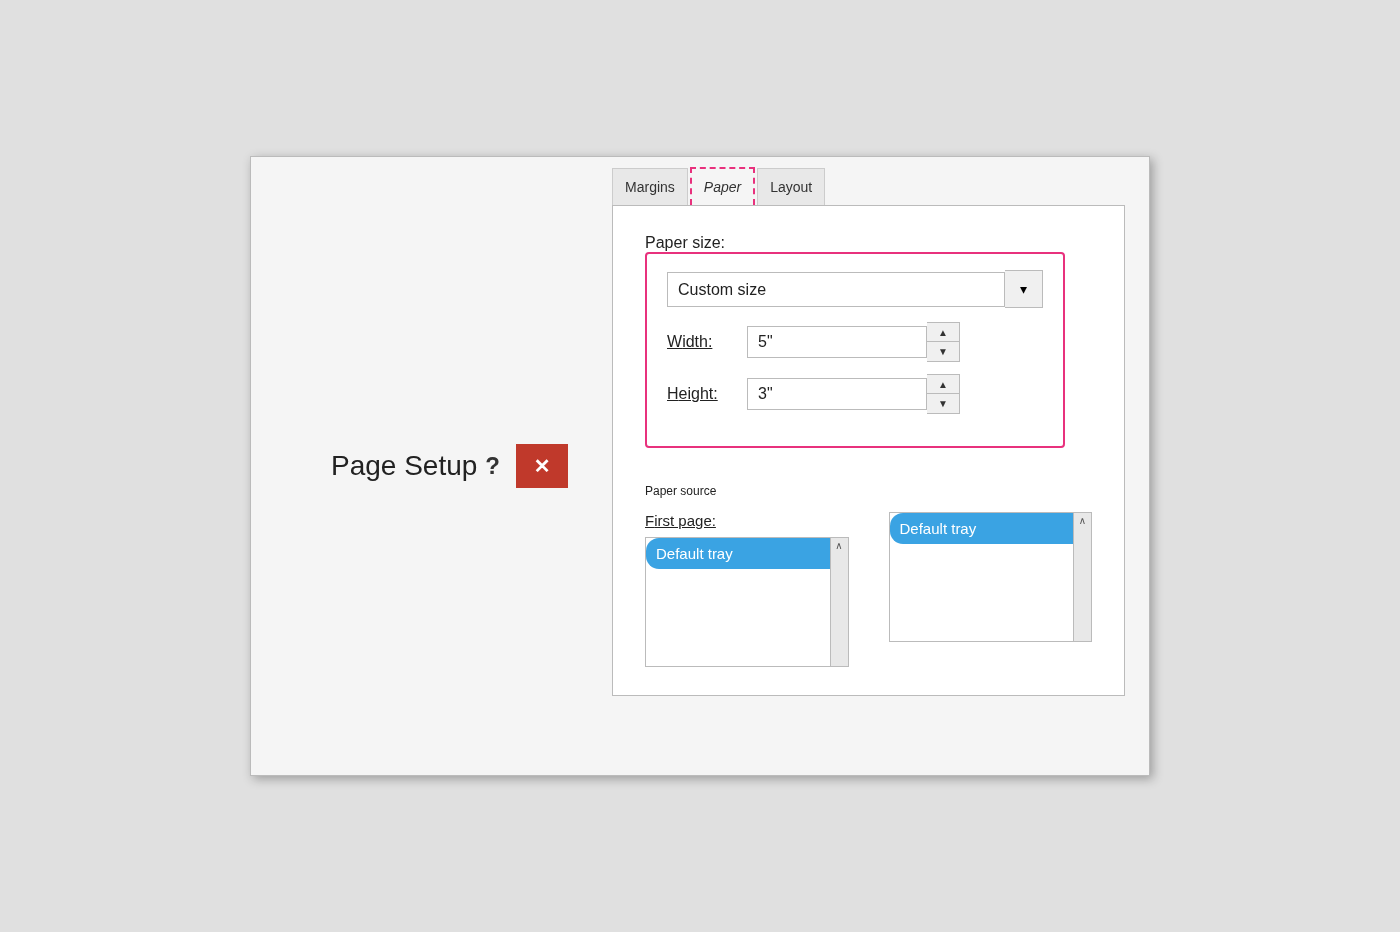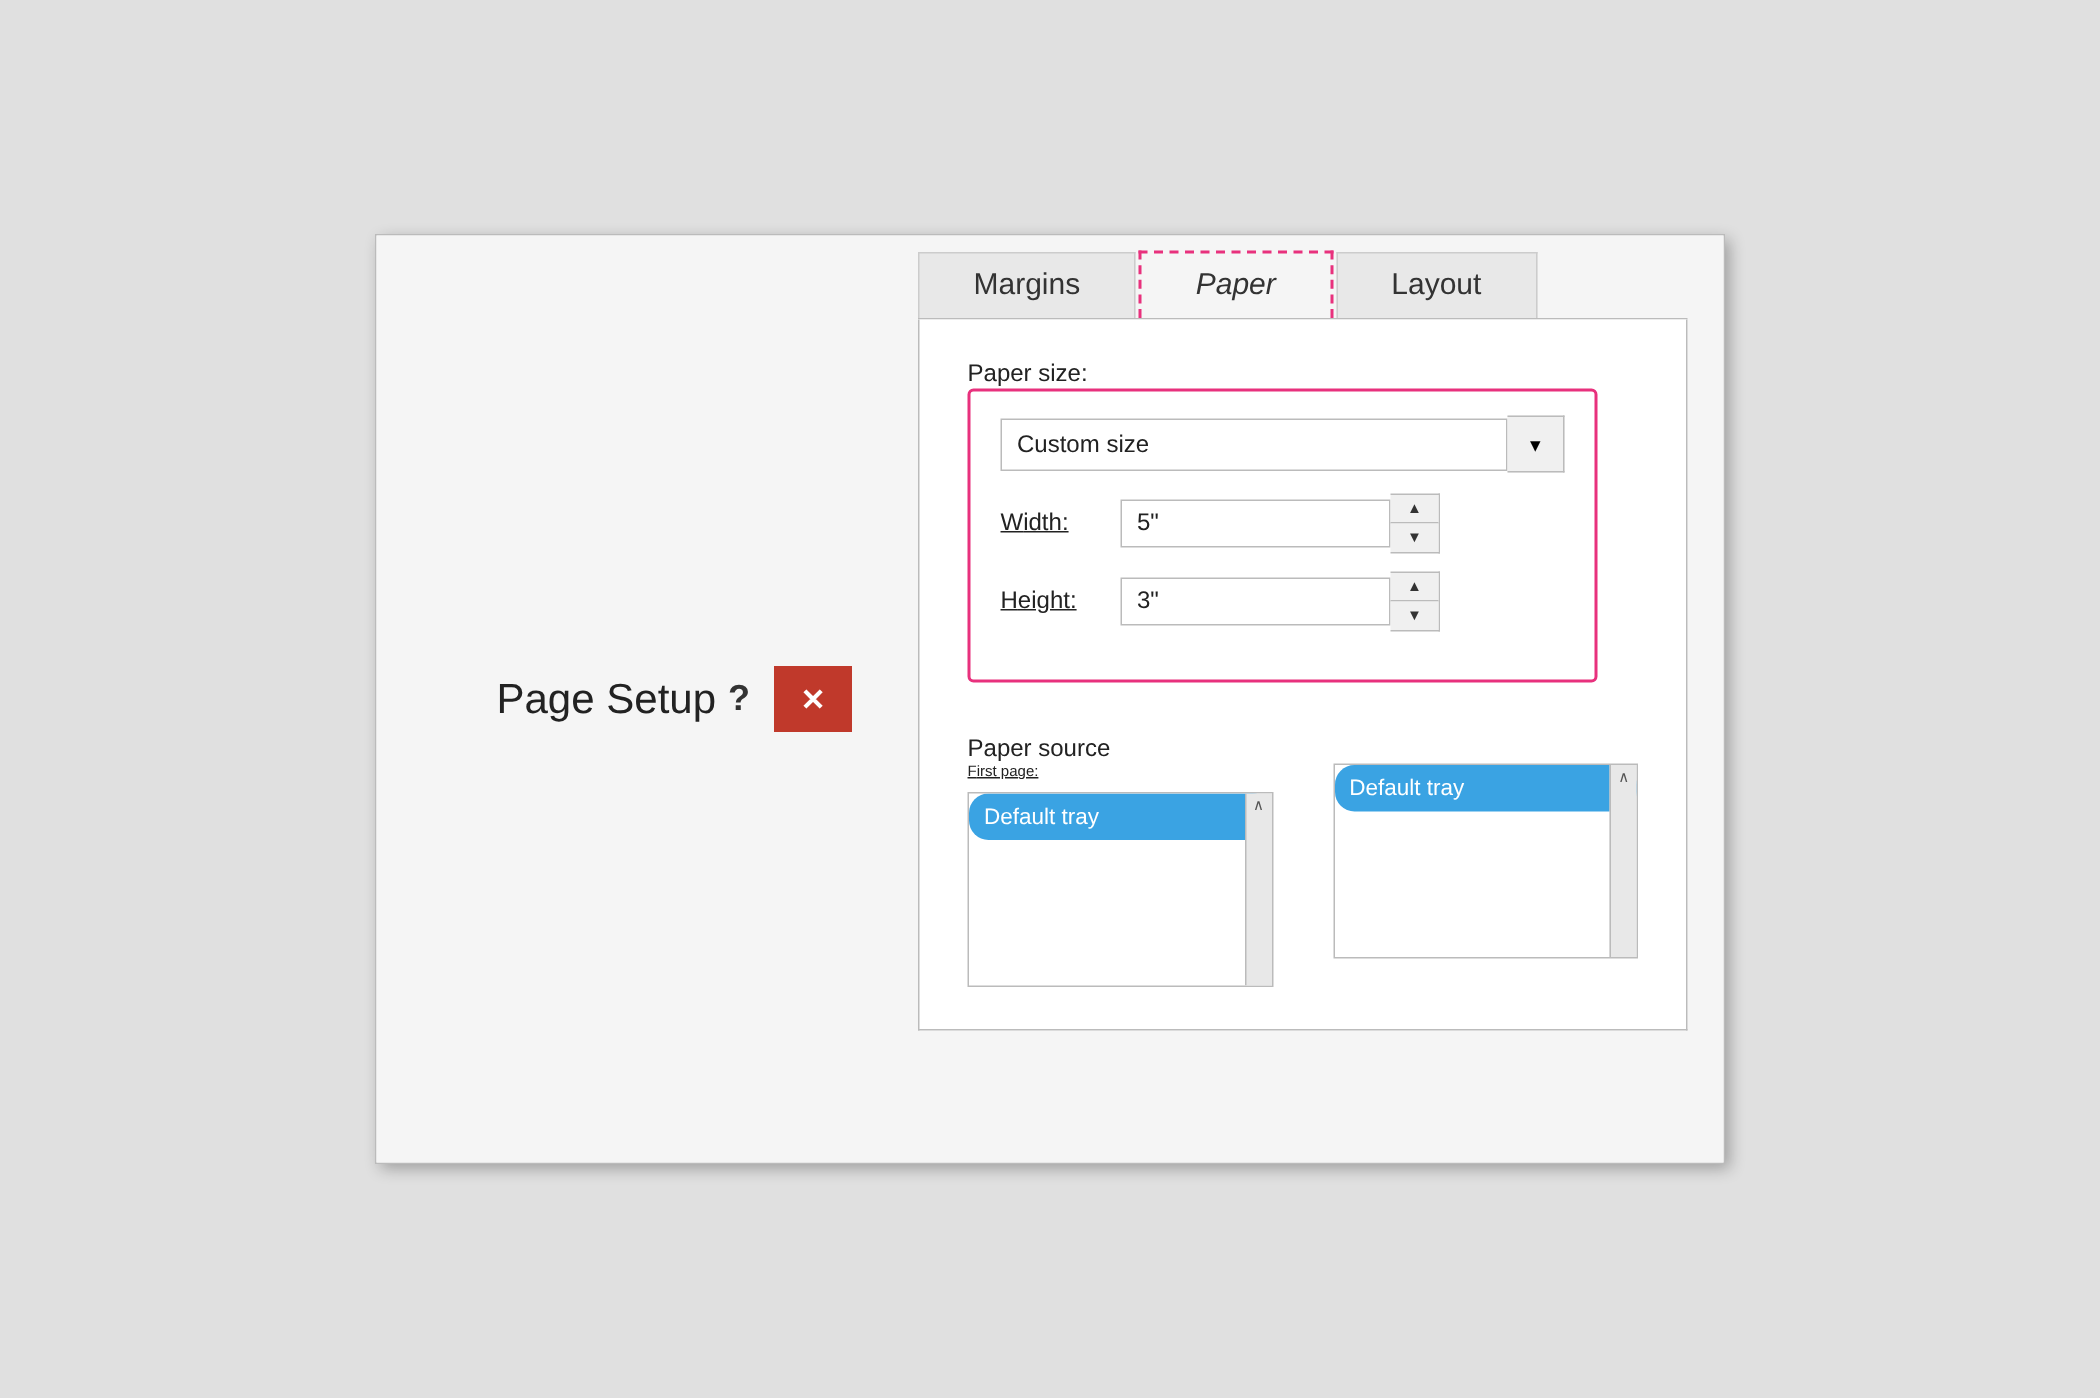--- a/index.html
+++ b/index.html
@@ -81,22 +81,22 @@
 
     
     .tabs {
       display: flex;
       align-items: flex-end;
       border-bottom: 1px solid #bbb;
       margin-bottom: 0;
     }
 
     .tab {
-      padding: 10px 36px;
-      font-size: 20px;
+      padding: 10px 12px;
+      font-size: 14px;
       color: #333;
       cursor: pointer;
       background: #e8e8e8;
       border: 1px solid #ccc;
       border-bottom: none;
       margin-right: 2px;
       user-select: none;
       text-align: center;
     }
 
@@ -226,35 +226,36 @@
     .spin-btn:not(:last-child) {
       border-bottom: 1px solid #bbb;
     }
 
     
     .source-section {
       margin-top: 8px;
     }
 
     .source-title {
-      font-size: 16px;
-      color: #222;
+      font-size: 12px;
+      color: #222;
+      margin-bottom: 14px;
     }
 
     .source-columns {
       display: flex;
       gap: 40px;
     }
 
     .source-col {
       flex: 1;
     }
 
     .source-col-label {
-      font-size: 10px;
+      font-size: 15px;
       color: #222;
       margin-bottom: 8px;
     }
 
     .source-col-label span {
       text-decoration: underline;
     }
 
     .source-listbox {
       border: 1px solid #bbb;

